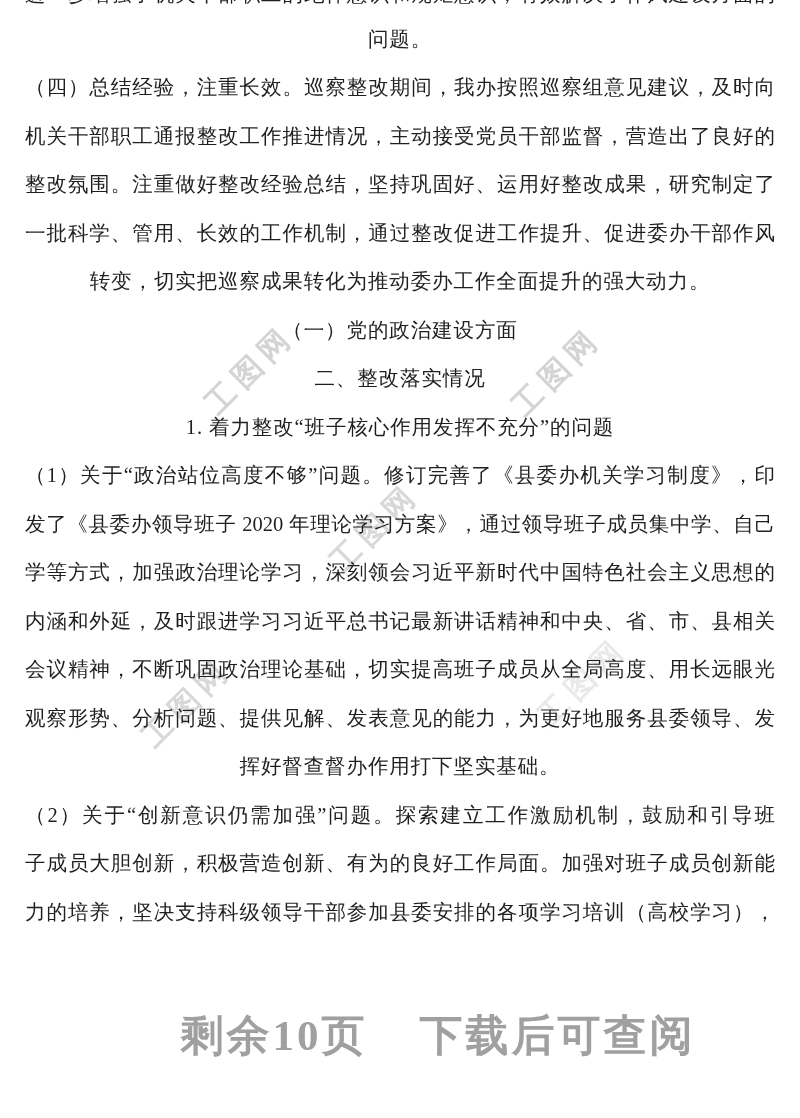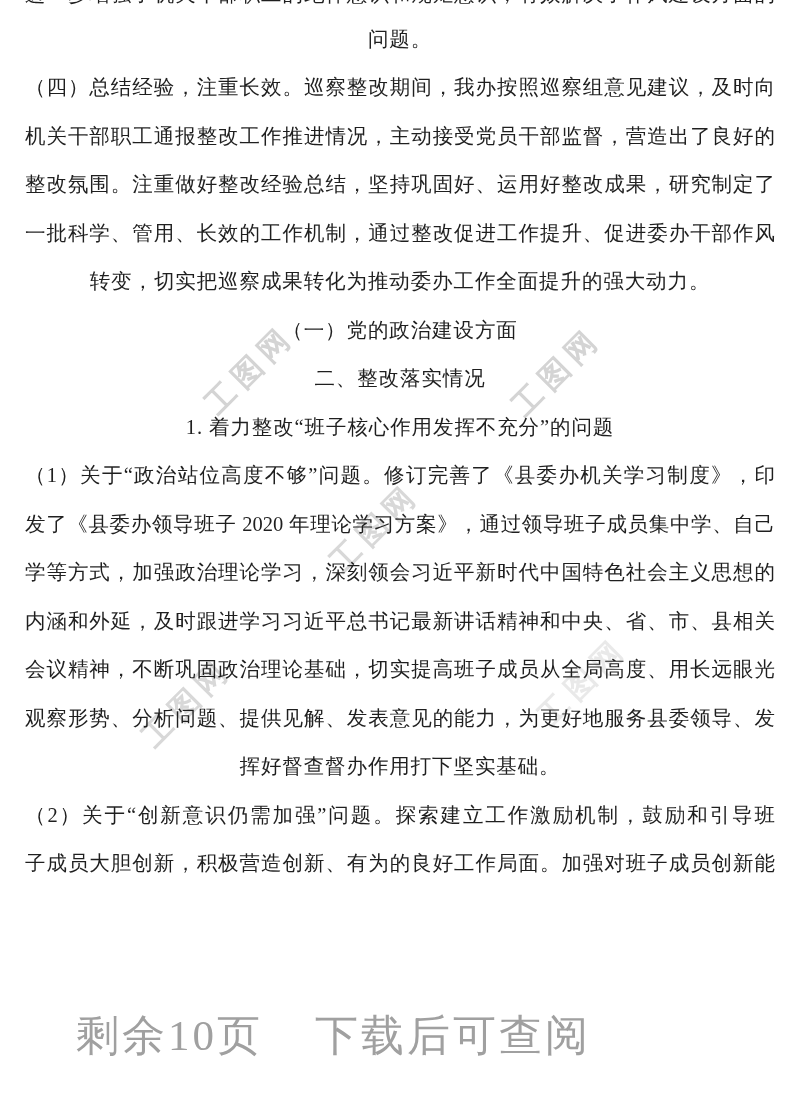--- a/index.html
+++ b/index.html
@@ -36,22 +36,22 @@
     transform:translate(-50%,-50%) rotate(-45deg);
     pointer-events:none;
     user-select:none;
   }
   .footer-banner{
     position:absolute;
     top:1008px;left:0;
     width:100%;
     box-sizing:border-box;
     padding-left:76px;
-    text-align:left;
-    font-weight:normal;
+    text-align:center;
+    font-weight:bold;
     font-size:43px;
     line-height:56px;
     color:#a0a0a0;
     letter-spacing:3px;
   }
   .footer-banner .seg-left{ margin-right:52px; }
 </style>
 </head>
 <body>
 
@@ -76,19 +76,20 @@
     <div class="line l">1. 着力整改“班子核心作用发挥不充分”的问题</div>
     <div class="line j">（1）关于“政治站位高度不够”问题。修订完善了《县委办机关学习制度》，印</div>
     <div class="line j">发了《县委办领导班子 2020 年理论学习方案》，通过领导班子成员集中学、自己</div>
     <div class="line j">学等方式，加强政治理论学习，深刻领会习近平新时代中国特色社会主义思想的</div>
     <div class="line j">内涵和外延，及时跟进学习习近平总书记最新讲话精神和中央、省、市、县相关</div>
     <div class="line j">会议精神，不断巩固政治理论基础，切实提高班子成员从全局高度、用长远眼光</div>
     <div class="line j">观察形势、分析问题、提供见解、发表意见的能力，为更好地服务县委领导、发</div>
     <div class="line l">挥好督查督办作用打下坚实基础。</div>
     <div class="line j">（2）关于“创新意识仍需加强”问题。探索建立工作激励机制，鼓励和引导班</div>
     <div class="line j">子成员大胆创新，积极营造创新、有为的良好工作局面。加强对班子成员创新能</div>
+    <div class="line j">力的培养，坚决支持科级领导干部参加县委安排的各项学习培训（高校学习），</div>
   </div>
 
   <div class="footer-banner">
     <span class="seg-left">剩余10页</span><span class="seg-right">下载后可查阅</span>
   </div>
 
 </div>
 
 </body></html>

